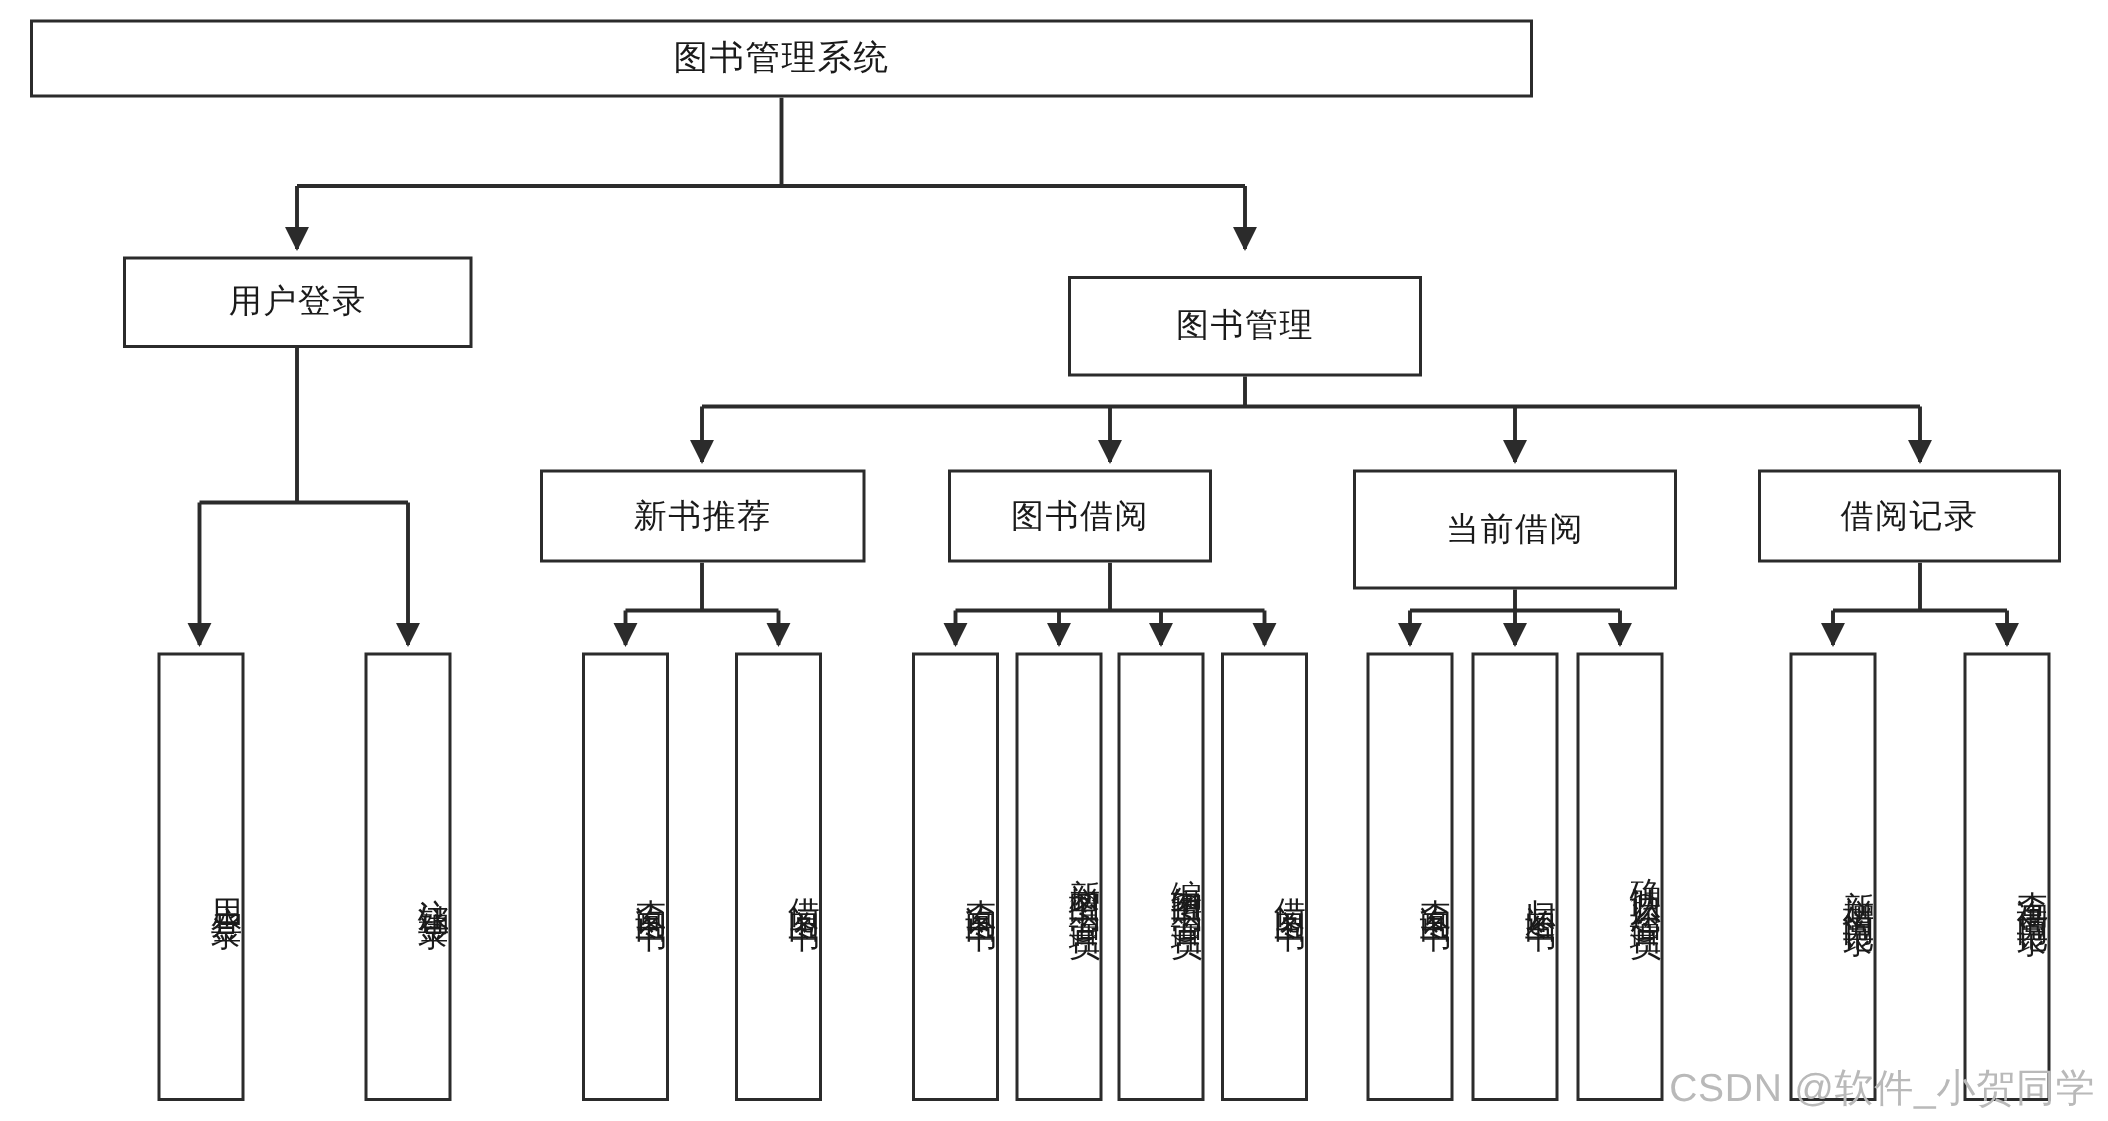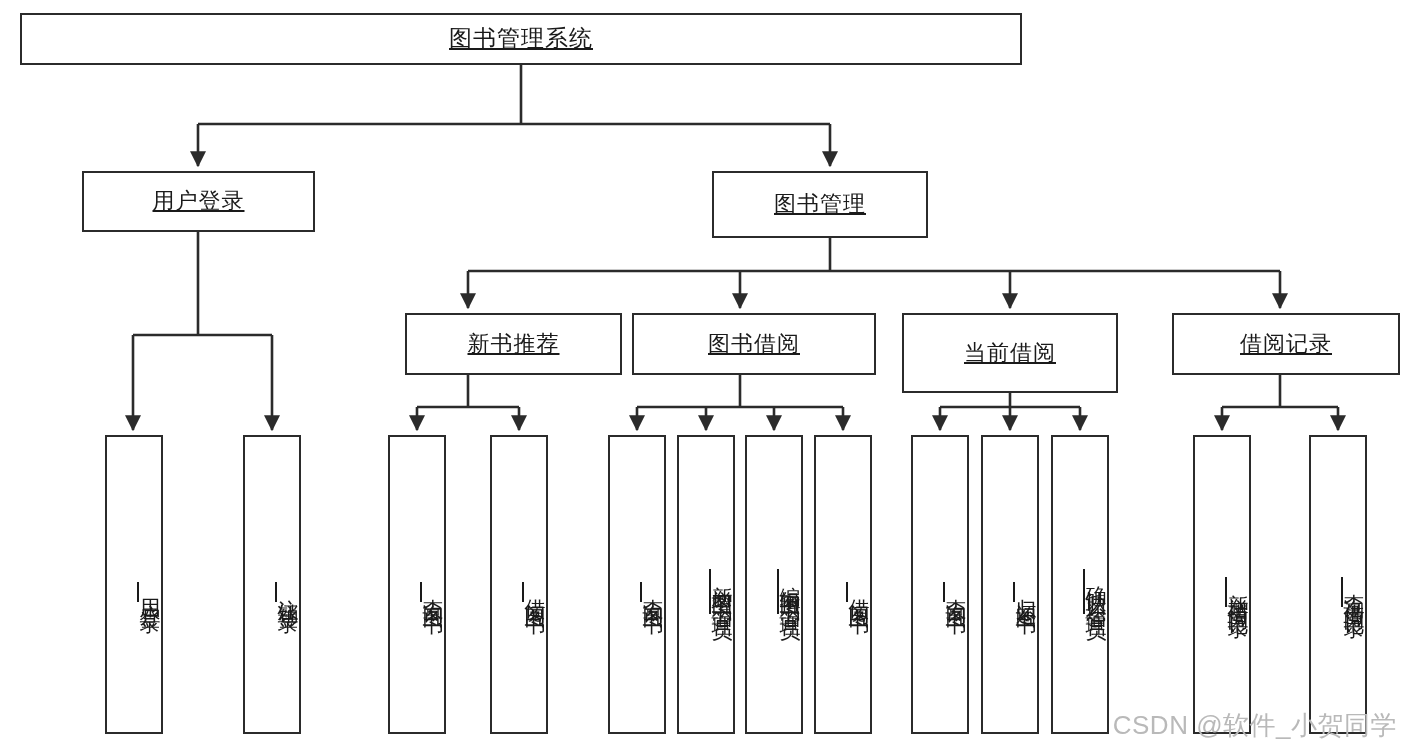--- a/index.html
+++ b/index.html
@@ -29,21 +29,20 @@
   .node {
     position: absolute;
     box-sizing: border-box;
     background: #ffffff;
     border: 2.5px solid #2b2b2b;
     display: flex;
     align-items: center;
     justify-content: center;
     color: #1a1a1a;
     z-index: 2;
-    text-decoration: underline;
   }
   .node.h {
     font-size: 22px;
     letter-spacing: 1px;
     line-height: 1.1;
   }
   .node.root {
     font-size: 23px;
   }
   .node.v {
@@ -128,26 +127,26 @@
       <path d="M 1280 375 L 1280 407"></path>
       <path d="M 1222 407 L 1338 407"></path>
       <path d="M 1222 407 L 1222 430" marker-end="url(#arrow)"></path>
       <path d="M 1338 407 L 1338 430" marker-end="url(#arrow)"></path>
     </g>
   </svg>
 
   <div class="node h root" style="left:20px; top:13px; width:1002px; height:52px;">图书管理系统</div>
 
   <div class="node h" style="left:82px; top:171px; width:233px; height:61px;">用户登录</div>
-  <div class="node h" style="left:712px; top:171px; width:216px; height:67px;">图书管理</div>
+  <div class="node h" style="left:712px; top:184px; width:236px; height:67px;">图书管理</div>
 
-  <div class="node h" style="left:360px; top:313px; width:217px; height:62px;margin-left:45px;">新书推荐</div>
-  <div class="node h" style="left:632px; top:313px; width:244px; height:62px;">图书借阅</div>
+  <div class="node h" style="left:360px; top:313px; width:217px; height:62px;">新书推荐</div>
+  <div class="node h" style="left:632px; top:313px; width:176px; height:62px;">图书借阅</div>
   <div class="node h" style="left:902px; top:313px; width:216px; height:80px;">当前借阅</div>
-  <div class="node h" style="left:1172px; top:313px; width:228px; height:62px;">借阅记录</div>
+  <div class="node h" style="left:1172px; top:313px; width:202px; height:62px;">借阅记录</div>
 
   <div class="node v" style="left:105px; top:435px; width:58px; height:299px;">
     <span class="vlabel">用户登录</span>
   </div>
   <div class="node v" style="left:243px; top:435px; width:58px; height:299px;">
     <span class="vlabel">注销登录</span>
   </div>
 
   <div class="node v" style="left:388px; top:435px; width:58px; height:299px;">
     <span class="vlabel">查询图书</span>

